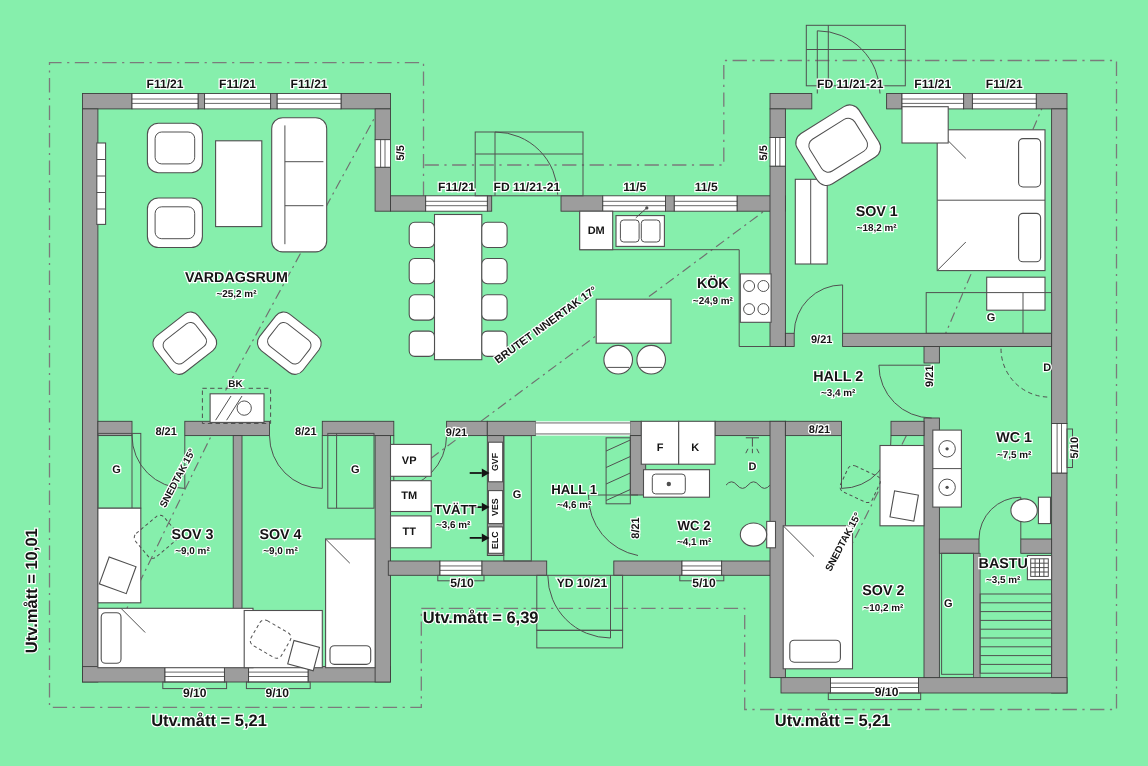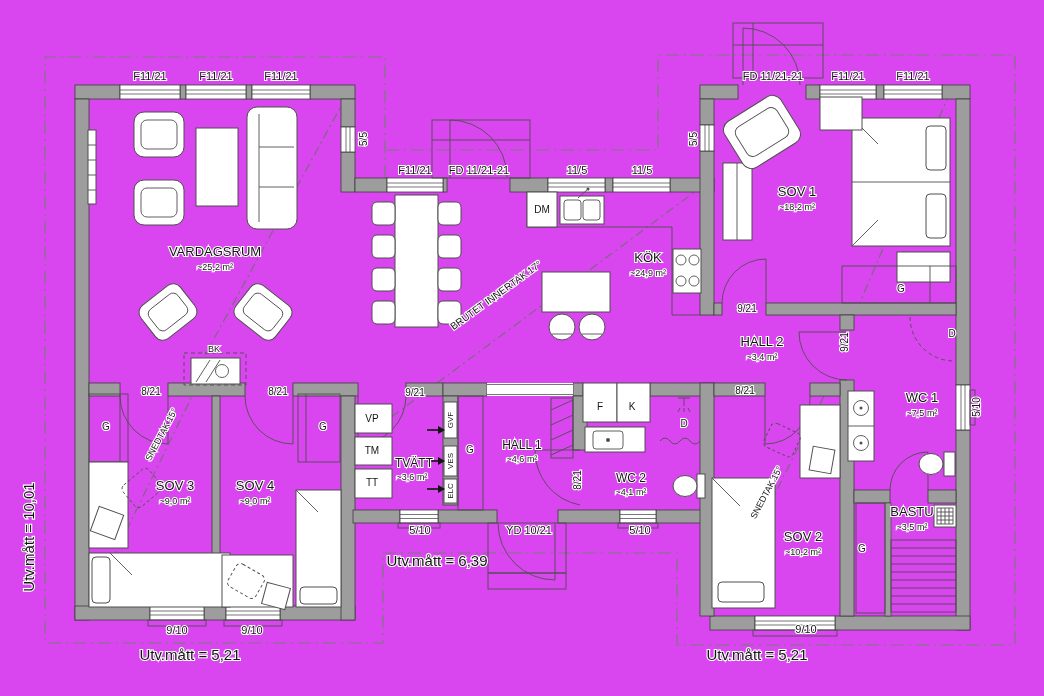--- a/index.html
+++ b/index.html
@@ -1,16 +1,16 @@
 <!DOCTYPE html>
 <html><head>
 <meta charset="utf-8">
 <style>
   html,body{margin:0;padding:0;background:#ffffff;}
-  .stage{position:relative;width:1044px;height:696px;background:#d946ef;overflow:hidden;}
+  .stage{position:relative;width:1044px;height:696px;background:#86efac;overflow:hidden;font-weight:bold;}
   svg{display:block;font-family:"Liberation Sans", sans-serif;}
   .wall{fill:#9d9d9d;stroke:#3c3c3c;stroke-width:.8;}
   .thinwall{fill:#9d9d9d;stroke:#3c3c3c;stroke-width:.6;}
   .win{fill:#ffffff;stroke:#3c3c3c;stroke-width:.8;}
   .winline{stroke:#3c3c3c;stroke-width:.7;}
   .furn{fill:#ffffff;stroke:#4f4f4f;stroke-width:1;}
   .furnln{stroke:#4f4f4f;stroke-width:.9;fill:none;}
   .dashfurn{fill:none;stroke:#4f4f4f;stroke-width:.9;stroke-dasharray:3 2.5;}
   .arc{fill:none;stroke:#4f4f4f;stroke-width:.9;}
   .bound{fill:none;stroke:#7b7b7b;stroke-width:1.2;stroke-dasharray:13 5 2 5;}

